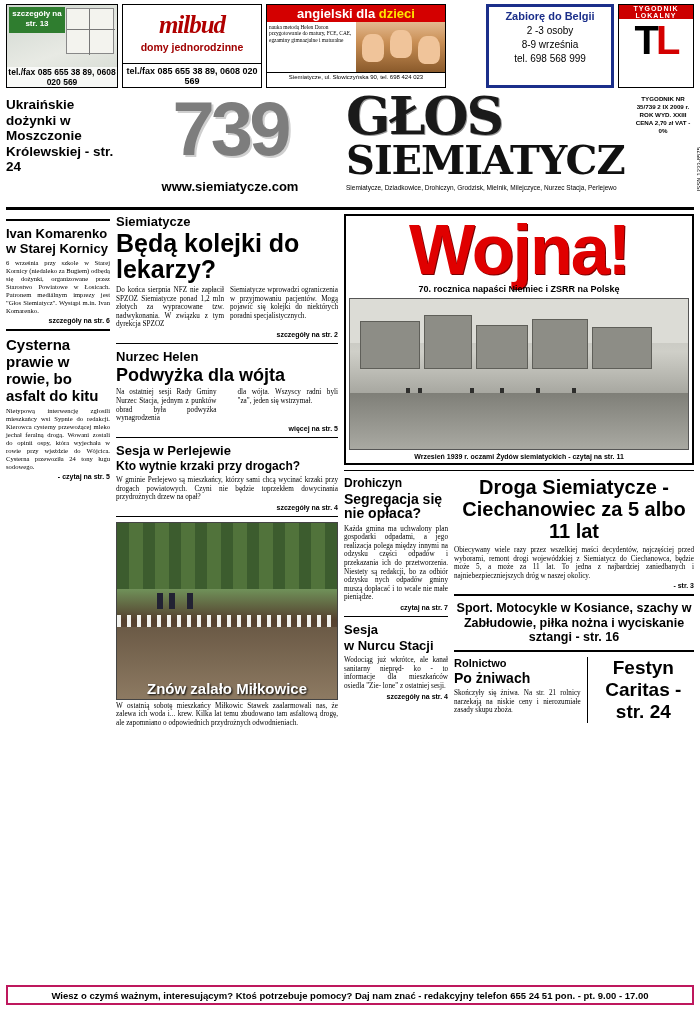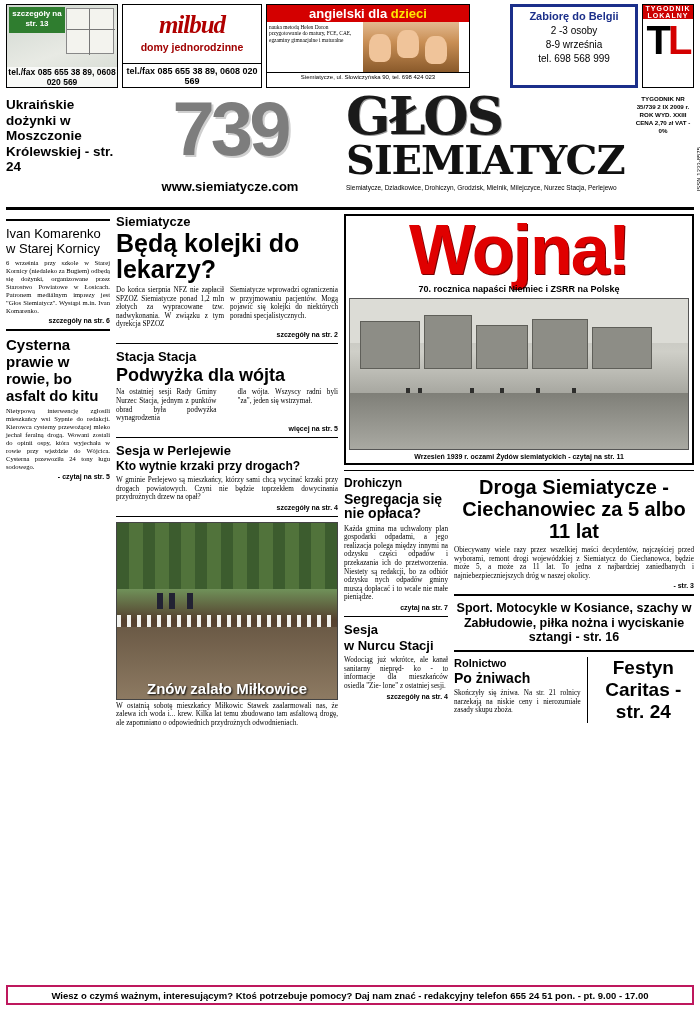--- a/index.html
+++ b/index.html
@@ -42,21 +42,21 @@
     color:#b00000; letter-spacing:-1px; margin-top:6px; font-style:italic;
   }
   .ad2 .sub {
     font-family:"Liberation Sans",sans-serif; font-size:10.5px; font-weight:bold;
     color:#a00000; margin-top:2px;
   }
   .ad2 .tel {
     font-family:"Liberation Sans",sans-serif; font-size:9px; font-weight:bold;
     margin-top:10px; border-top:1px solid #000; padding-top:2px;
   }
-  .ad3 { width:204px; background:#fff; }
+  .ad3 { width:180px; background:#fff; }
   .ad3 .hdr {
     background:#d40000; color:#fff; font-family:"Liberation Sans",sans-serif;
     font-size:13px; font-weight:bold; padding:1px 3px; text-align:center;
   }
   .ad3 .hdr .yellow { color:#ffe600; }
   .ad3 .body { display:flex; height:50px; }
   .ad3 .txt { width:96px; font-size:5.4px; padding:2px; line-height:6.4px; }
   .ad3 .pic {
     width:96px; background:linear-gradient(180deg,#e3b98f 0%,#c98f55 40%,#8a5a2b 100%);
     position:relative;
@@ -145,21 +145,21 @@
   .body-txt { font-size:7.2px; line-height:8.6px; text-align:justify; }
   .more {
     font-family:"Liberation Sans",sans-serif; font-size:7px; font-weight:bold;
     text-align:right; margin-top:2px;
   }
   .hr { border-top:1px solid #000; margin:5px 0; }
   .hr2 { border-top:2px solid #000; margin:5px 0; }
 
   
   .lead-left {
-    font-family:"Liberation Sans",sans-serif; font-size:13px; font-weight:normal;
+    font-family:"Liberation Sans",sans-serif; font-size:13px; font-weight:bold;
     line-height:15px;
   }
   .left-small { font-size:6.6px; line-height:8px; text-align:justify; margin-top:3px; }
   .lead-left2 {
     font-family:"Liberation Sans",sans-serif; font-size:15px; font-weight:bold;
     line-height:17px;
   }
 
   
   .wojna-box { border:2px solid #000; background:#fff; padding:3px; }
@@ -323,21 +323,21 @@
     <div class="col-mid">
       <h2 class="kicker">Siemiatycze</h2>
       <h1 class="head" style="font-size:25px">Będą kolejki do lekarzy?</h1>
       <div style="display:flex; gap:6px;">
         <div class="body-txt" style="flex:1">Do końca sierpnia NFZ nie zapłacił SPZOZ Siemiatycze ponad 1,2 mln złotych za wypracowane tzw. nadwykonania. W związku z tym dyrekcja SPZOZ</div>
         <div class="body-txt" style="flex:1">Siemiatycze wprowadzi ograniczenia w przyjmowaniu pacjentów. Mogą pojawić się kolejki do niektórych poradni specjalistycznych.</div>
       </div>
       <div class="more">szczegóły na str. 2</div>
 
       <div class="hr"></div>
-      <h2 class="kicker">Stacja Stacja</h2>
+      <h2 class="kicker">Nurzec Helen</h2>
       <h1 class="head" style="font-size:18px">Podwyżka dla wójta</h1>
       <div style="display:flex; gap:21px;">
         <div class="body-txt" style="flex:1">Na ostatniej sesji Rady Gminy Nurzec Stacja, jednym z punktów obrad była podwyżka wynagrodzenia</div>
         <div class="body-txt" style="flex:1">dla wójta. Wszyscy radni byli "za", jeden się wstrzymał.</div>
       </div>
       <div class="more">więcej na str. 5</div>
 
       <div class="hr"></div>
       <h2 class="kicker">Sesja w Perlejewie</h2>
       <h1 class="head" style="font-size:12px">Kto wytnie krzaki przy drogach?</h1>

